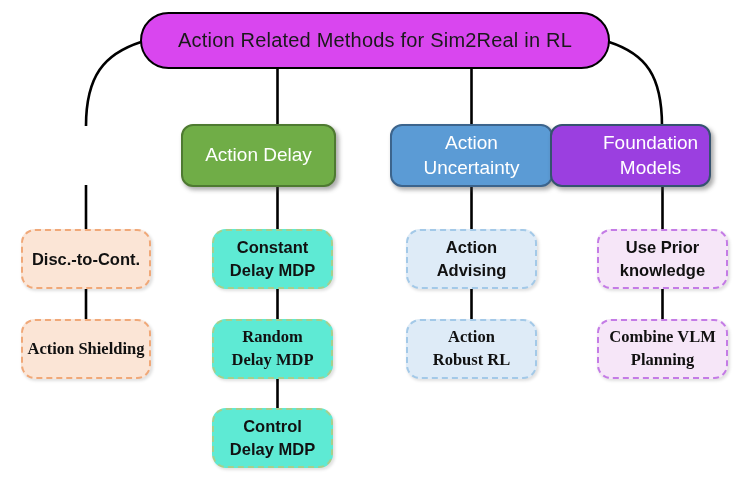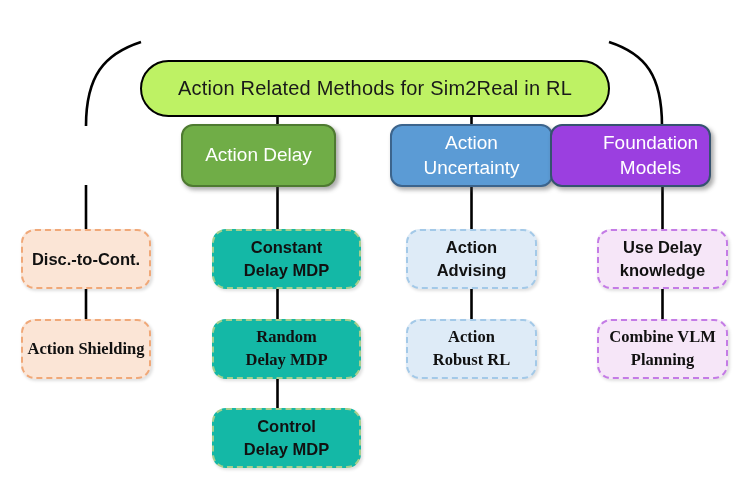--- a/index.html
+++ b/index.html
@@ -23,27 +23,26 @@
     display: flex;
     align-items: center;
     justify-content: center;
     text-align: center;
     box-sizing: border-box;
     white-space: pre-line;
   }
   .root-node {
     left: 140px; top: 12px;
     width: 470px; height: 57px;
-    background: #bef264;
+    background: #d946ef;
     border: 2.6px solid #000000;
     border-radius: 28.5px;
     font-size: 20px;
     color: #1a1a1a;
     letter-spacing: 0.2px;
-    margin-top: 48px;
   }
   .branch {
     top: 124px;
     height: 63px;
     border-radius: 12px;
     color: #ffffff;
     font-size: 19px;
     line-height: 1.28;
     border: 2px solid;
     box-shadow: 2.5px 3px 4px rgba(70,70,70,0.45);
@@ -59,21 +58,21 @@
     font-weight: bold;
     color: #111111;
     line-height: 1.38;
     border: 2px dashed;
     box-shadow: 1.5px 2px 3px rgba(0,0,0,0.12);
   }
   .row1 { top: 229px; }
   .row2 { top: 319px; font-family: Liberation Serif, serif; }
   .row3 { top: 408px; }
   .leaf.orange { left: 21px;  width: 130px; background: #FBE5D6; border-color: #F0A878; }
-  .leaf.green  { left: 212px; width: 149px; background: #14b8a6; border-color: #A6CF8D; }
+  .leaf.green  { left: 212px; width: 121px; background: #5eead4; border-color: #A6CF8D; }
   .leaf.blue   { left: 406px; width: 131px; background: #DEEBF7; border-color: #A3C9E8; }
   .leaf.purple { left: 597px; width: 131px; background: #F6E6F8; border-color: #C47BE6; }
 </style>
 </head>
 <body>
 
 <div class="stage">
 
   <svg class="connectors" viewBox="0 0 747 482" xmlns="http://www.w3.org/2000/svg">
     <g stroke="#000000" stroke-width="2.6" fill="none">
@@ -139,21 +138,21 @@
   <div class="node leaf blue row1">
     <span>Action
 Advising</span>
   </div>
   <div class="node leaf blue row2">
     <span>Action
 Robust RL</span>
   </div>
 
   <div class="node leaf purple row1">
-    <span>Use Delay
+    <span>Use Prior
 knowledge</span>
   </div>
   <div class="node leaf purple row2">
     <span>Combine VLM
 Planning</span>
   </div>
 
 </div>
 
 </body></html>

